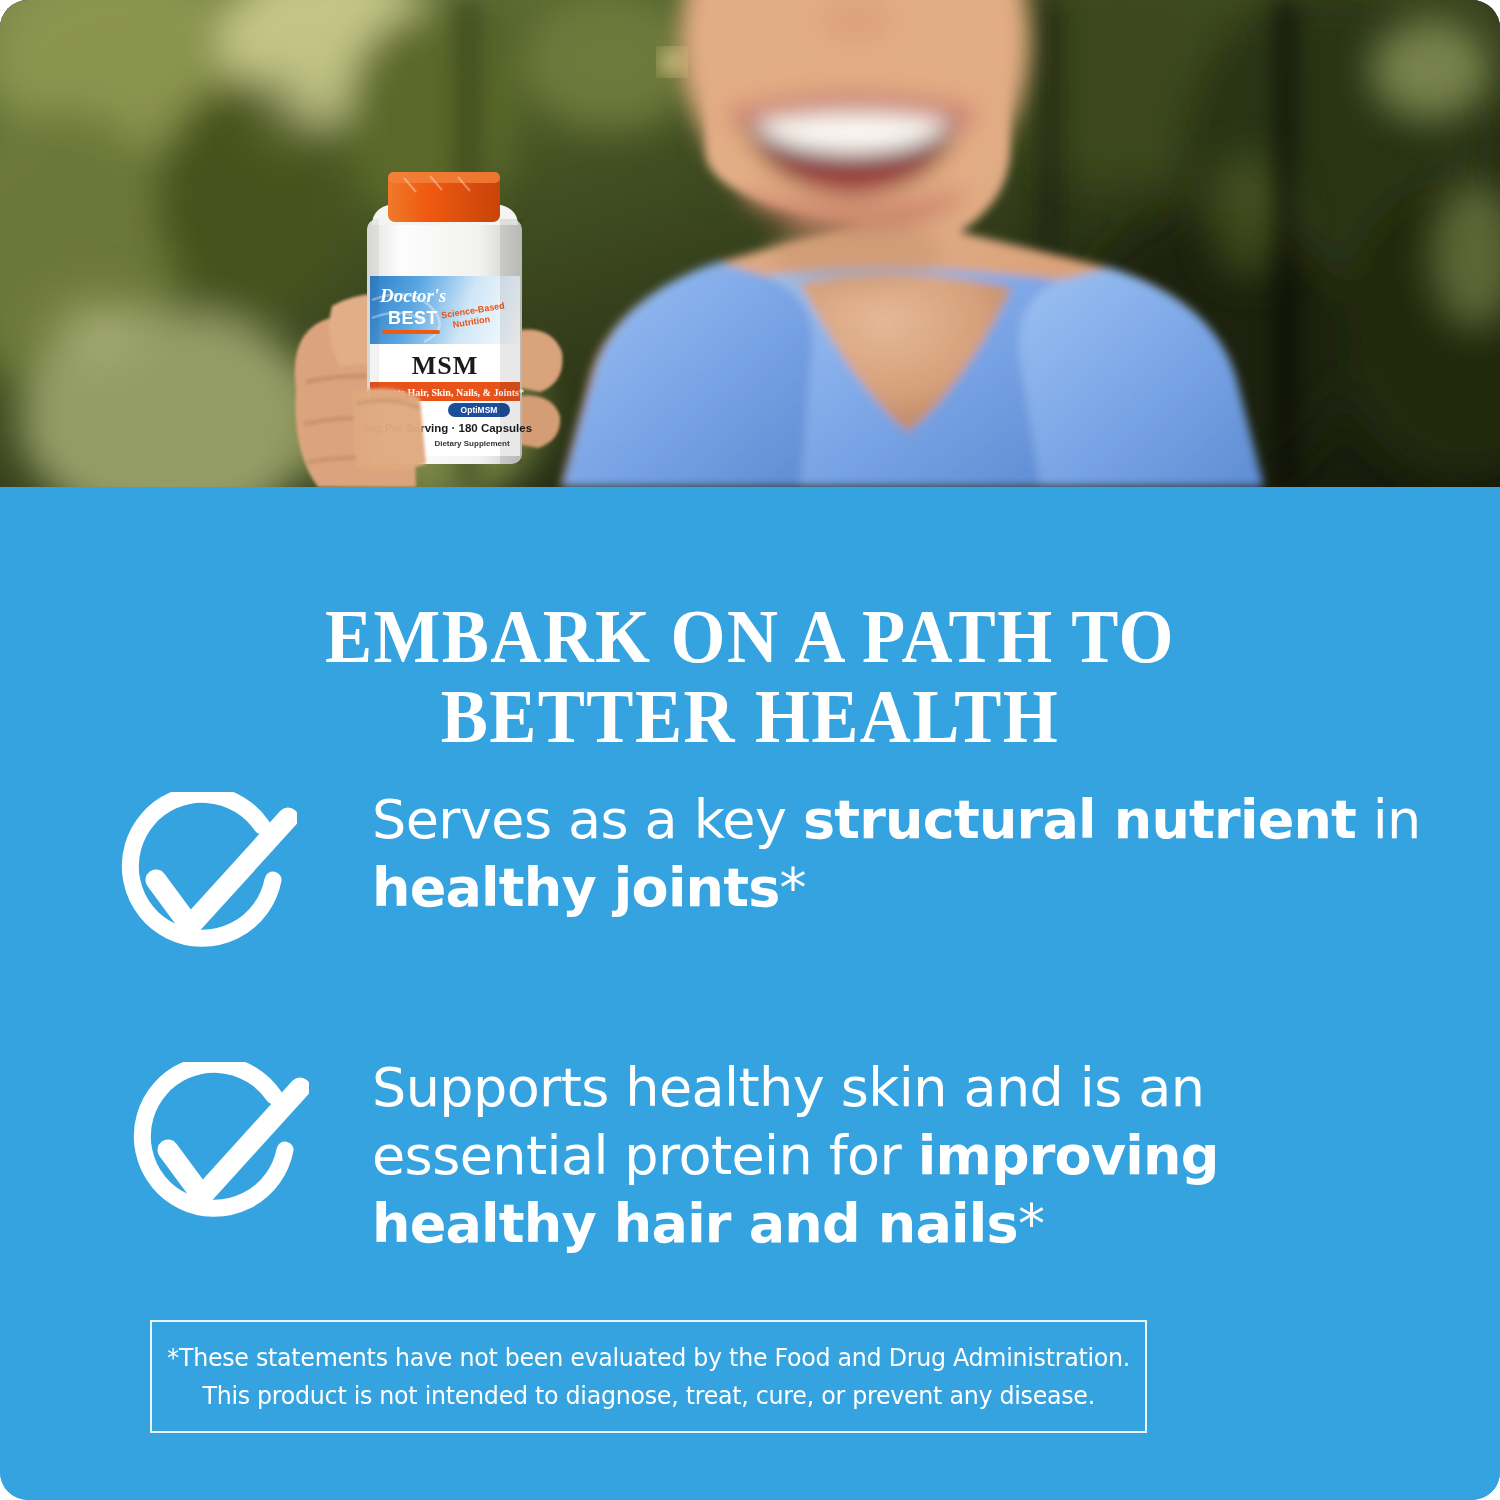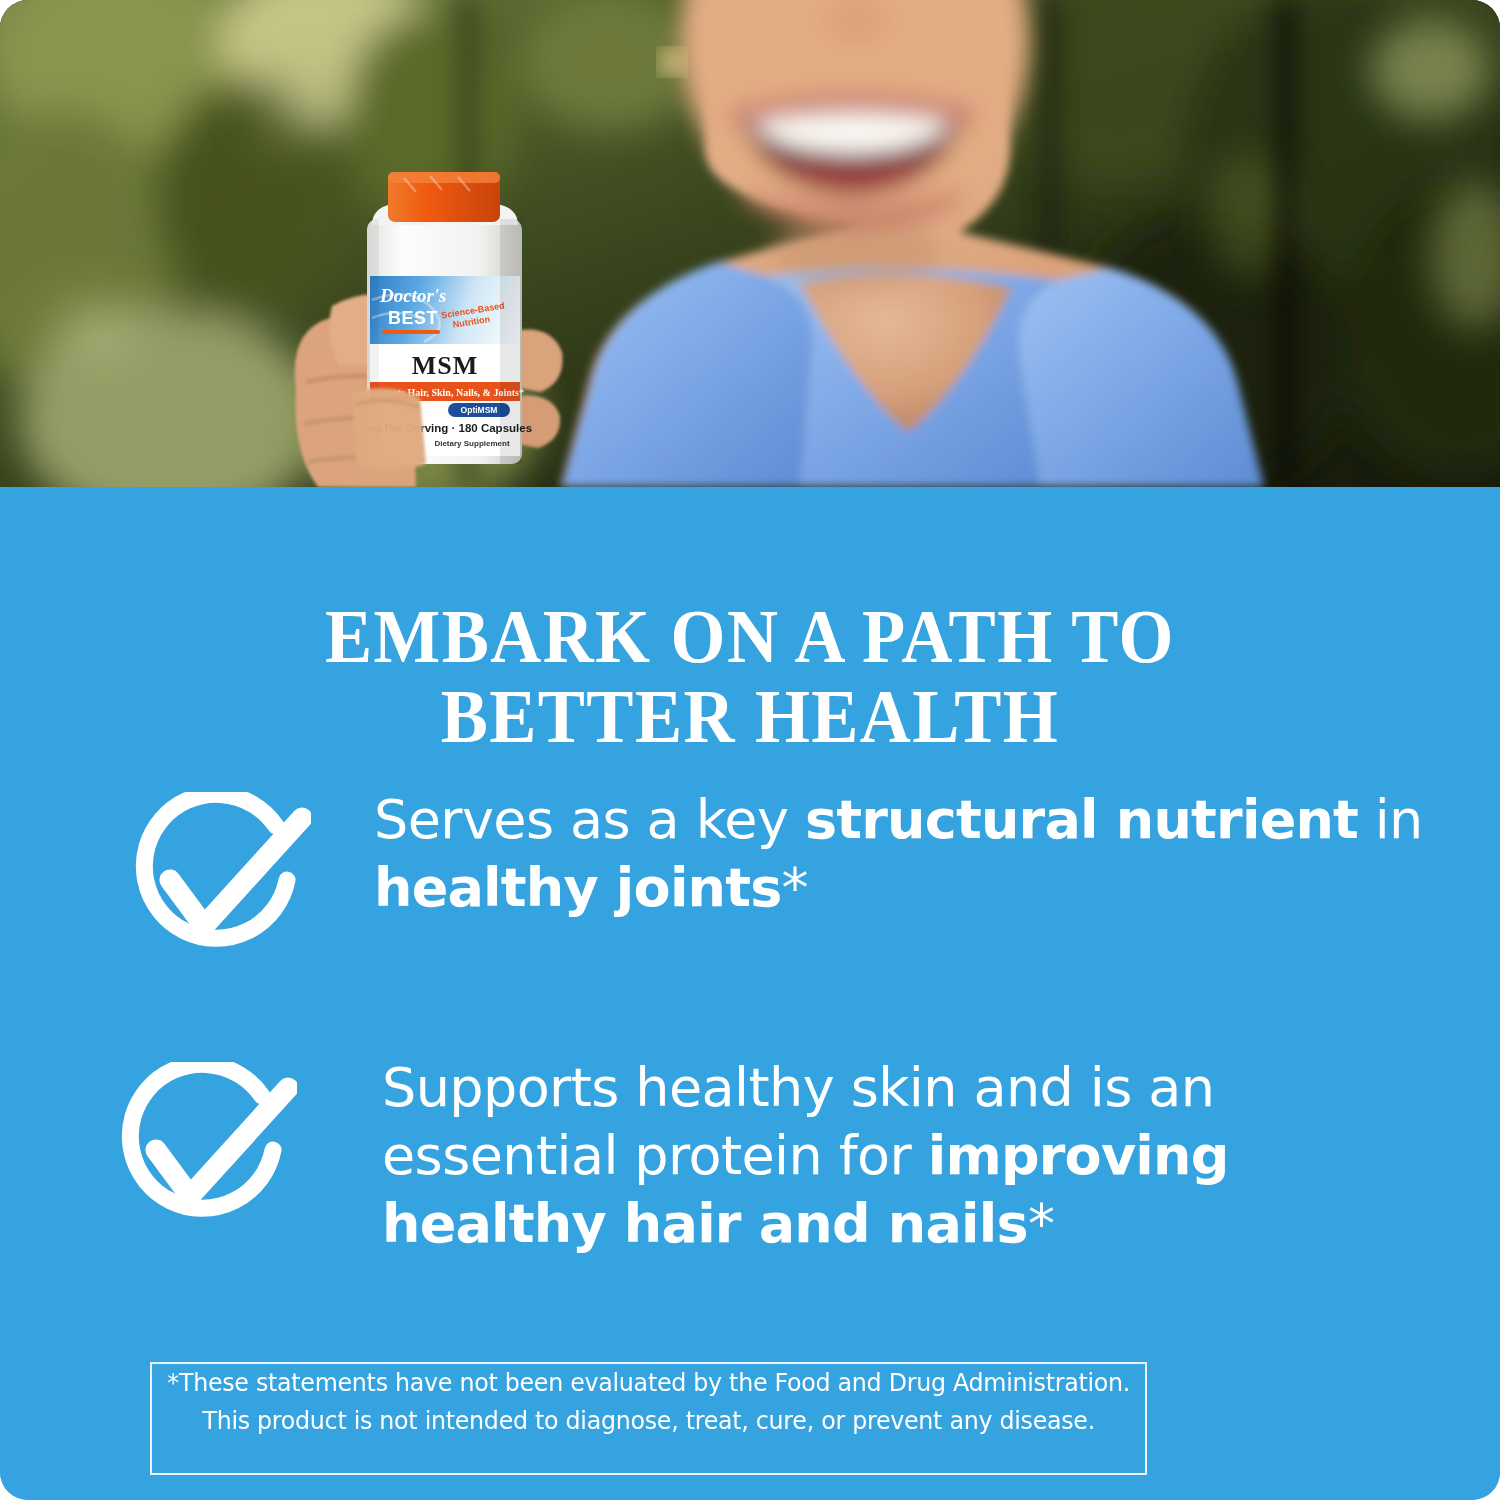--- a/index.html
+++ b/index.html
@@ -61,22 +61,22 @@
     transform-origin: center top;
   }
   .headline .hl-line { display: block; white-space: nowrap; }
 
   
   .bullet {
     position: absolute;
     display: flex;
     align-items: flex-start;
   }
-  .bullet-1 { left: 126px; top: 790px; width: 1330px; }
-  .bullet-2 { left: 112px; top: 1060px; width: 1330px; gap: 22px; }
+  .bullet-1 { left: 112px; top: 790px; width: 1330px; gap: 12px; }
+  .bullet-2 { left: 124px; top: 1060px; width: 1330px; }
 
   .check-icon {
     flex: 0 0 auto;
     width: 185px;
     height: 172px;
     margin-top: 2px;
   }
   .check-icon svg { display: block; width: 185px; height: 172px; }
 
   .bullet-text {
@@ -91,27 +91,27 @@
     margin-top: -4px;
   }
   .bullet-2 .bullet-text { margin-top: -6px; }
   .bullet-text b { font-weight: 700; letter-spacing: -0.8px; }
   .bullet-text .ast { font-weight: 400; }
 
   
   .disclaimer-box {
     position: absolute;
     left: 150px;
-    top: 1362px;
+    top: 1320px;
     width: 997px;
     height: 113px;
     box-sizing: border-box;
     border: 2px solid #e9f4fb;
     display: flex;
-    align-items: flex-start;
+    align-items: center;
     justify-content: center;
   }
   .disclaimer-text {
     color: #ffffff;
     font-family: "DejaVu Sans", "Liberation Sans", sans-serif;
     font-size: 25px;
     line-height: 1.52;
     text-align: center;
     font-weight: 400;
     letter-spacing: -0.3px;

